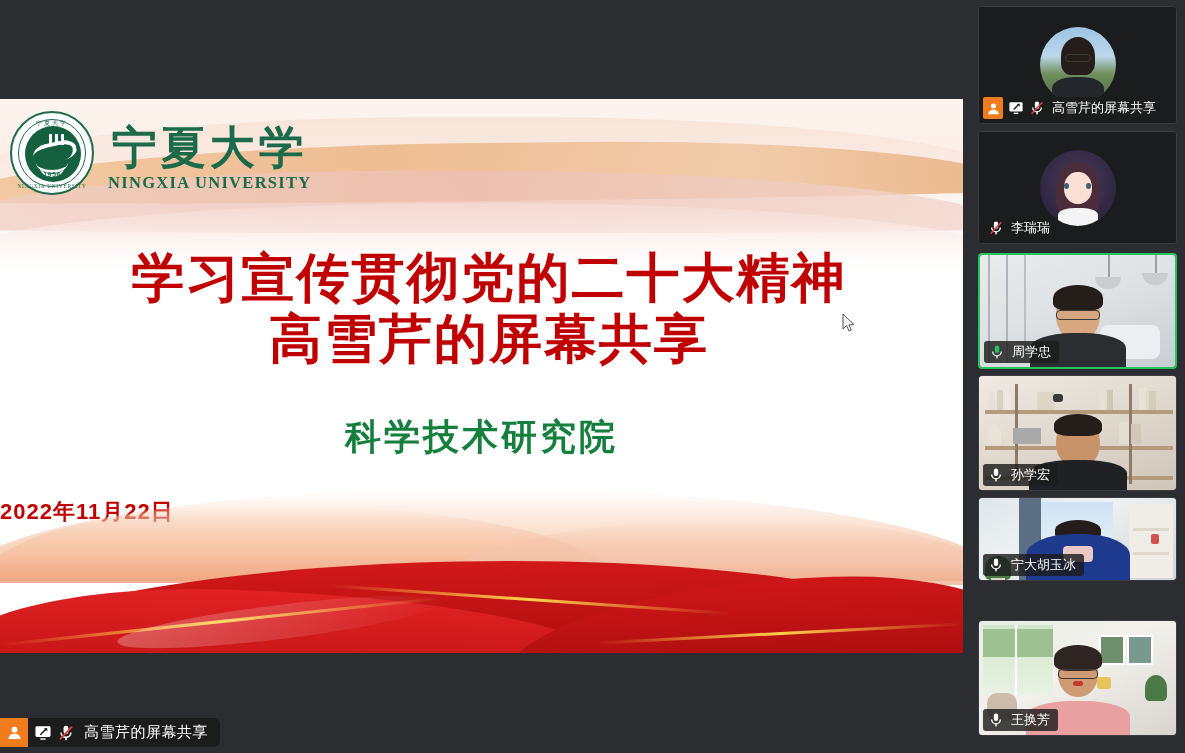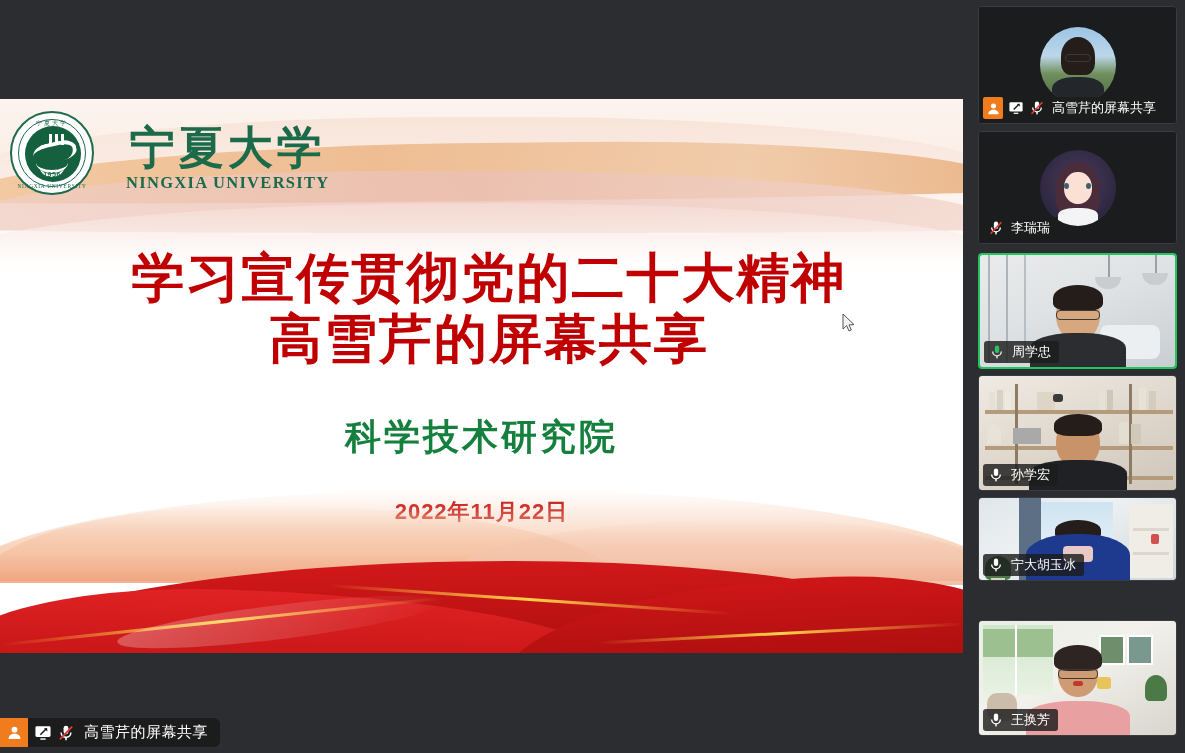--- a/index.html
+++ b/index.html
@@ -17,21 +17,21 @@
   .b1{top:18px;height:70px;background:linear-gradient(180deg,#f7e2d6,#fbeee7);
       border-radius:50% 50% 45% 55% / 100% 95% 8% 8%;opacity:.85;}
   .b2{top:44px;height:58px;background:linear-gradient(90deg,#f3c79d,#edb98c 40%,#f0c9a6 75%,#e9b182);
       border-radius:55% 45% 50% 50% / 100% 90% 10% 10%;opacity:.92;transform:rotate(-.6deg);}
   .b3{top:72px;height:62px;background:linear-gradient(90deg,#f0cfc4,#ebc0b6 50%,#f2d6cc);
       border-radius:45% 55% 50% 50% / 95% 100% 8% 8%;opacity:.75;}
   .b4{top:104px;height:60px;background:linear-gradient(180deg,#f6ddd6,#ffffff);
       border-radius:50% 50% 50% 50% / 90% 90% 6% 6%;opacity:.7;}
 
   
-  .logo-row{position:absolute;left:10px;top:12px;display:flex;align-items:flex-end;gap:32px;}
+  .logo-row{position:absolute;left:10px;top:12px;display:flex;align-items:flex-end;gap:14px;}
   .seal{position:relative;width:84px;height:84px;border-radius:50%;
         border:2.5px solid #1f6b4d;background:#ffffff;box-sizing:border-box;}
   .seal:after{content:"";position:absolute;left:6px;top:6px;right:6px;bottom:6px;
         border-radius:50%;border:1.5px solid #1f6b4d;}
   .seal .disc{position:absolute;left:13px;top:13px;width:56px;height:56px;border-radius:50%;
         background:#14603f;overflow:hidden;}
   .seal .wave1{position:absolute;left:8px;top:16px;width:40px;height:16px;border-radius:50%/70%;
         border-top:4px solid #fff;border-right:4px solid #fff;transform:rotate(-12deg);}
   .seal .wave2{position:absolute;left:11px;top:26px;width:32px;height:18px;
         border-bottom:3px solid #fff;border-radius:0 0 60% 60%;}
@@ -51,21 +51,21 @@
          font-family:"Liberation Serif","DejaVu Serif",serif;}
   .wm-en{font-size:16.5px;font-weight:bold;color:#1b6b4a;letter-spacing:1.3px;
          font-family:"Liberation Serif","DejaVu Serif",serif;margin-top:1px;}
 
   
   .title-wrap{position:absolute;left:0;right:0;top:148px;text-align:center;padding-left:15px;}
   .t-line{font-size:53px;font-weight:bold;color:#c00000;letter-spacing:2px;line-height:1.16;
           font-family:"DejaVu Sans","Liberation Sans",sans-serif;}
   .subtitle{position:absolute;left:0;right:0;top:314px;text-align:center;
             font-size:36px;font-weight:bold;color:#15803d;letter-spacing:3px;}
-  .date{position:absolute;left:0;right:0;top:398px;text-align:center;
+  .date{position:absolute;left:0;right:0;top:398px;
         font-size:22px;font-weight:bold;color:#c00000;letter-spacing:1px;}
 
   
   .ribbon{position:absolute;left:0;bottom:0;width:100%;height:200px;overflow:hidden;}
   .cloud{position:absolute;left:-4%;width:108%;}
   .c1{bottom:72px;height:92px;background:linear-gradient(180deg,rgba(255,255,255,0) 0%,#f7cdb2 62%,#f0b28c 100%);
       border-radius:50% 50% 0 0 / 100% 100% 0 0;opacity:.85;}
   .c2{bottom:70px;left:-2%;width:66%;height:78px;
       background:linear-gradient(180deg,rgba(255,255,255,0) 0%,#f6c2a3 60%,#ef9f78 100%);
       border-radius:45% 55% 0 0 / 100% 100% 0 0;opacity:.8;}

